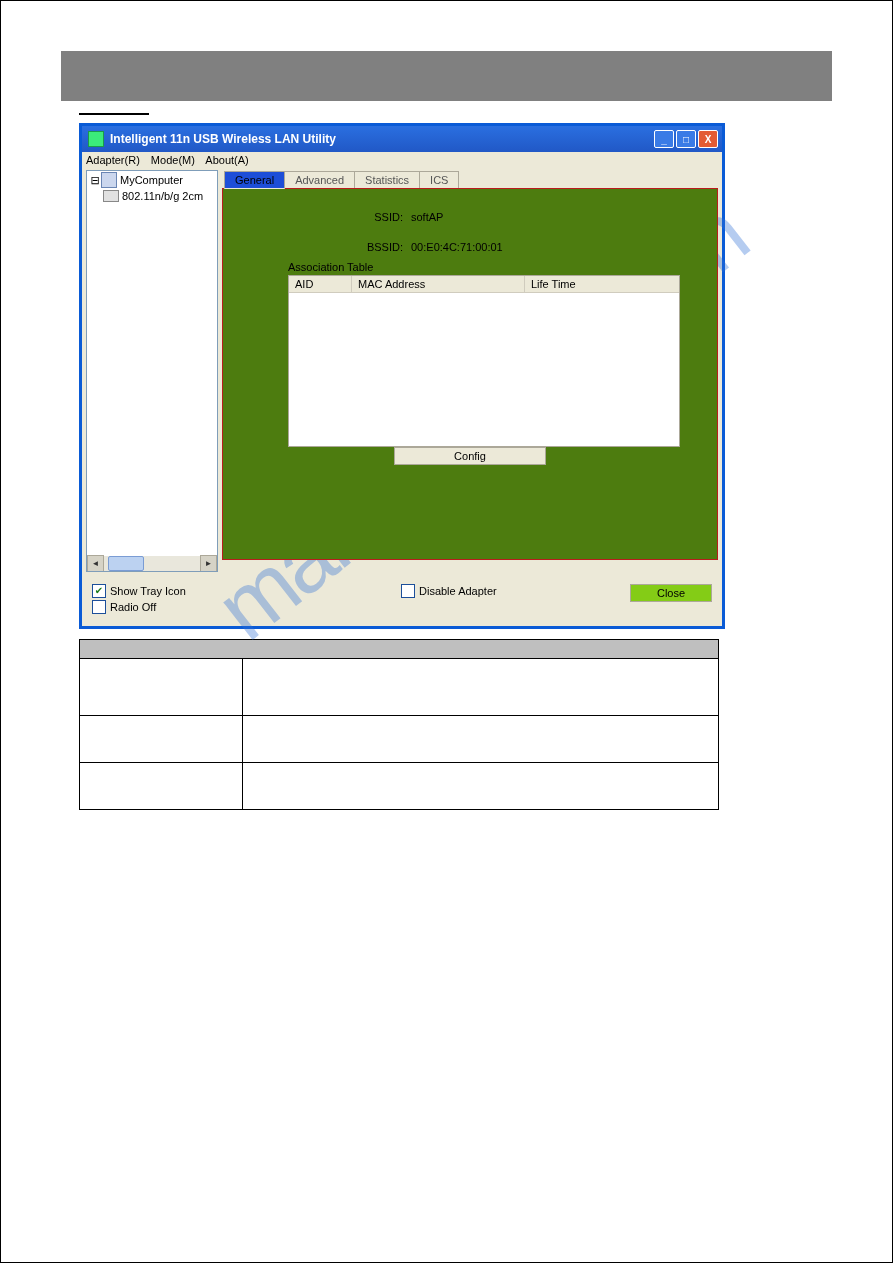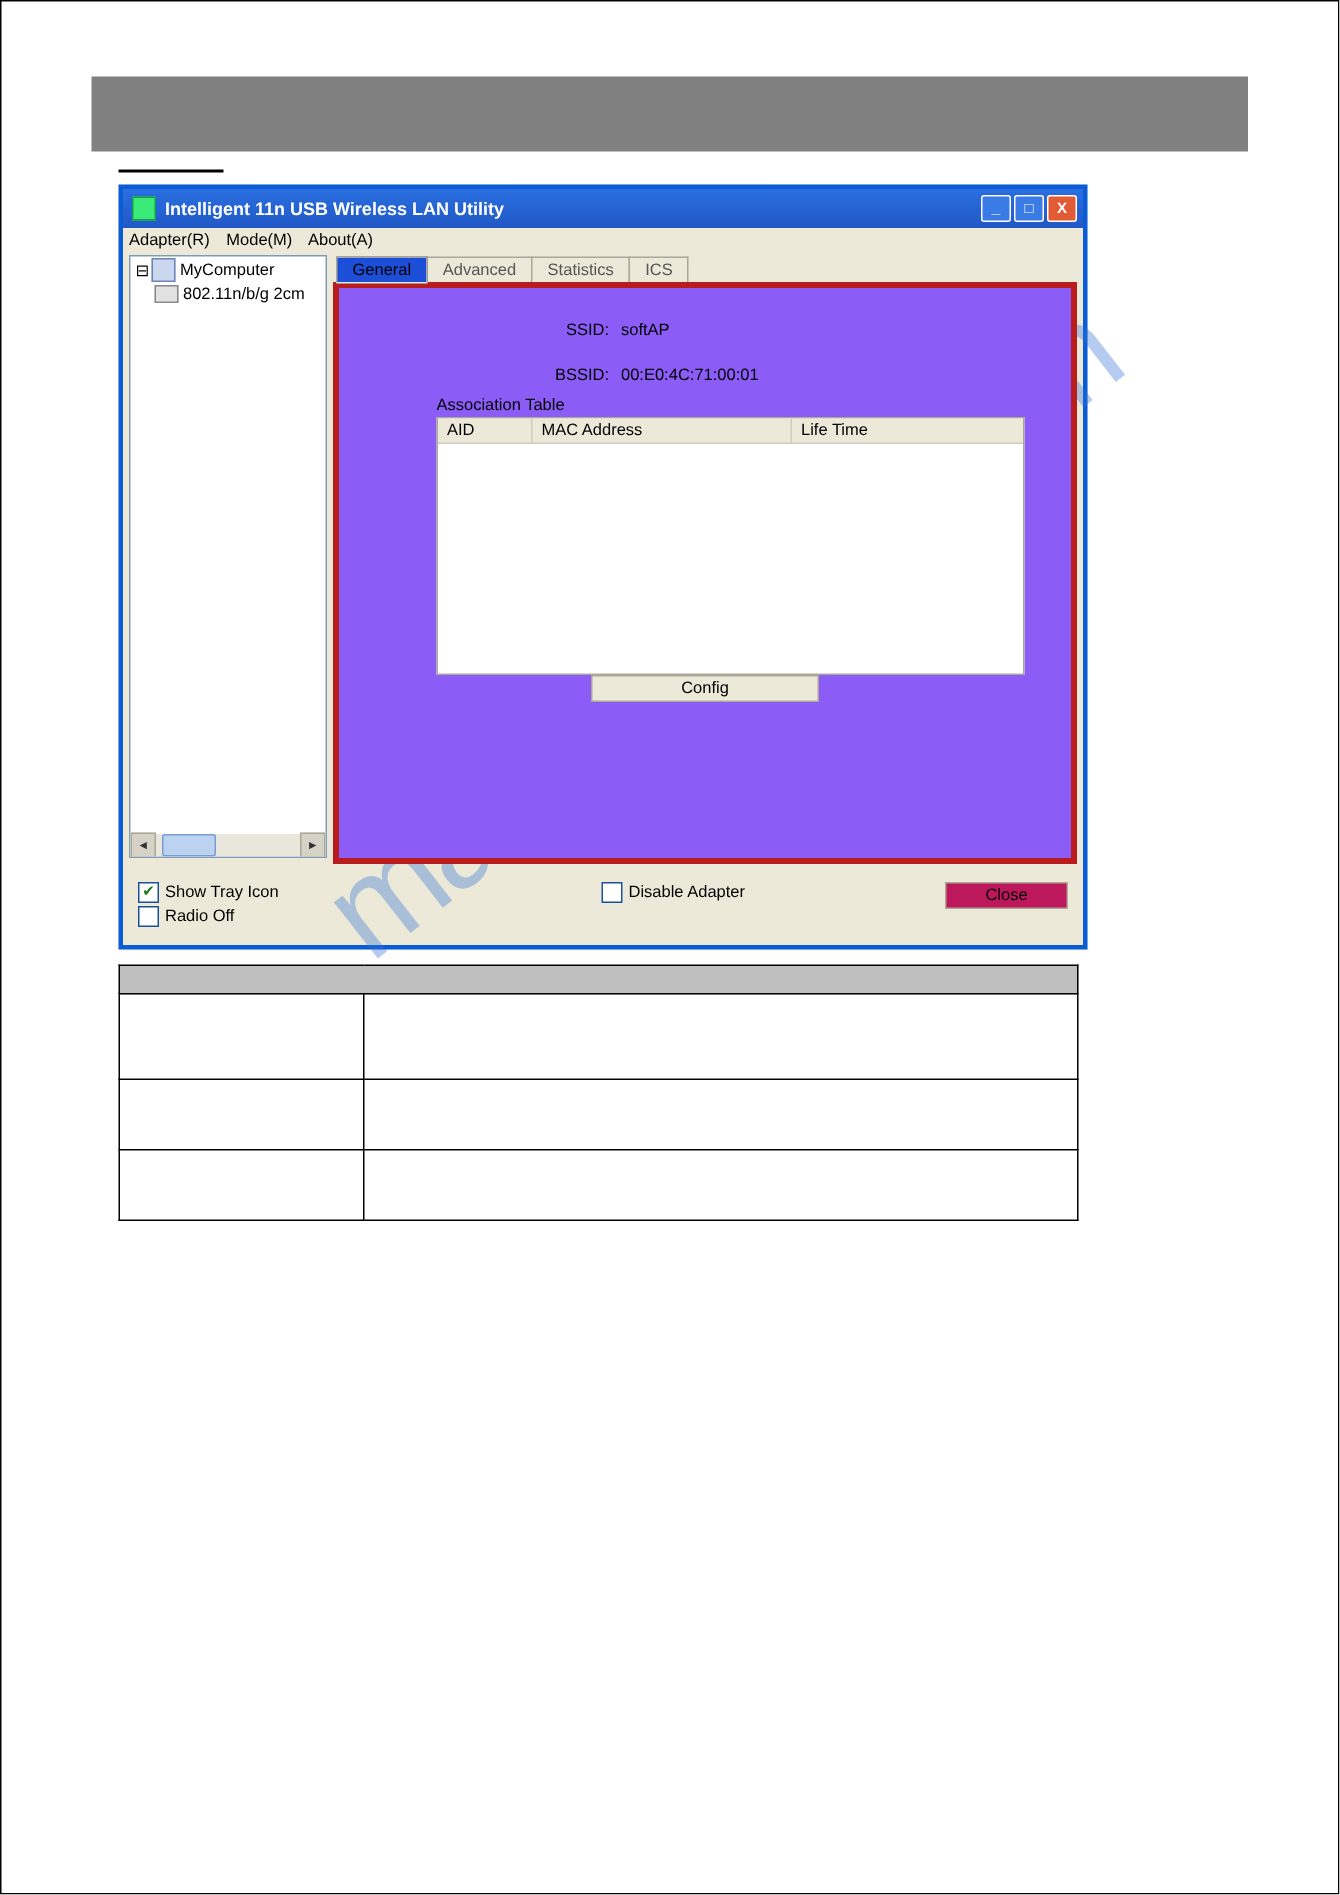--- a/index.html
+++ b/index.html
@@ -24,34 +24,34 @@
   .tree-ic-pc{width:14px;height:14px;background:#cbd7ee;border:1px solid #6a86b4;margin-right:3px}
   .tree-ic-card{width:14px;height:10px;background:#e1e1e1;border:1px solid #888;margin-right:3px;margin-left:14px}
   .tree-scroll{position:absolute;bottom:0;left:0;right:0;height:15px;background:#e9e7dc;display:flex;align-items:center}
   .ts-arrow{width:15px;height:15px;background:#d6d3c6;border:1px solid #aca899;display:flex;align-items:center;justify-content:center;font-size:8px;color:#333}
   .ts-thumb{height:13px;background:#bcd2f1;border:1px solid #7a9cd4;margin:0;border-radius:2px}
   .rt{flex:1;margin-left:4px}
   .tabs{display:flex;margin-left:2px}
   .tab{background:#ece9d8;border:1px solid #aca899;border-bottom:none;padding:2px 10px;font-size:11px;margin-right:-1px;position:relative;top:1px}
   .tab.active{background:#1d4ed8;border-bottom:1px solid #ece9d8;z-index:2}
   .tab.inactive{color:#555}
-  .panel{border:4px solid #b91c1c;background:#8b5cf6;padding:16px 20px 12px 20px;min-height:352px;position:relative}
+  .panel{border:1px solid #b91c1c;background:#4d7c0f;padding:16px 20px 2px 20px;min-height:352px;position:relative}
   .field{display:flex;align-items:center;margin:6px 0;font-size:11px}
   .field .lbl{width:100px;text-align:right;margin-right:8px}
   .group-lbl{margin:8px 0 2px 45px}
   .assoc-box{border:1px solid #aca899;background:#fff;margin:0 0 0 45px;width:390px;height:170px}
   .assoc-hdr{display:flex;background:#ece9d8;border-bottom:1px solid #d0ccbe;font-size:11px}
   .assoc-hdr .col{padding:2px 6px;border-right:1px solid #d0ccbe}
   .btn{background:#ece9d8;border:1px solid #aca899;padding:2px 0;width:150px;text-align:center;font-size:11px;display:inline-block}
   .cfg-wrap{text-align:center;margin-top:0}
   .bottom{padding:6px 10px 10px 10px;display:flex;align-items:flex-start}
   .chk{width:12px;height:12px;border:1px solid #1c4f9a;background:#fff;display:inline-flex;align-items:center;justify-content:center;margin-right:4px;font-size:10px;color:#1a7a1a;line-height:10px}
   .opts{flex:1}
   .opt-row{display:flex;align-items:center;margin:2px 0}
-  .close-btn{background:#be185d;border:1px solid #aca899;padding:2px 0;width:80px;text-align:center;font-size:11px;align-self:flex-start;margin-top:2px}
+  .close-btn{background:#84cc16;border:1px solid #aca899;padding:2px 0;width:80px;text-align:center;font-size:11px;align-self:flex-start;margin-top:2px}
   
   .wm{position:absolute;left:160px;top:370px;font-size:90px;color:#2f6fd6;opacity:0.35;transform:rotate(-38deg);letter-spacing:-4px;pointer-events:none;font-family:Arial}
   
   .info-table{border:1px solid #000;width:640px;margin:10px 0 0 18px;border-collapse:collapse}
   .info-table td,.info-table th{border:1px solid #000;padding:8px 6px;text-align:left;vertical-align:top}
   .info-table .hdr-row td{background:#bfbfbf;height:14px;padding:2px}
   .info-table .c1{width:150px}
 </style>
 </head>
 <body>

